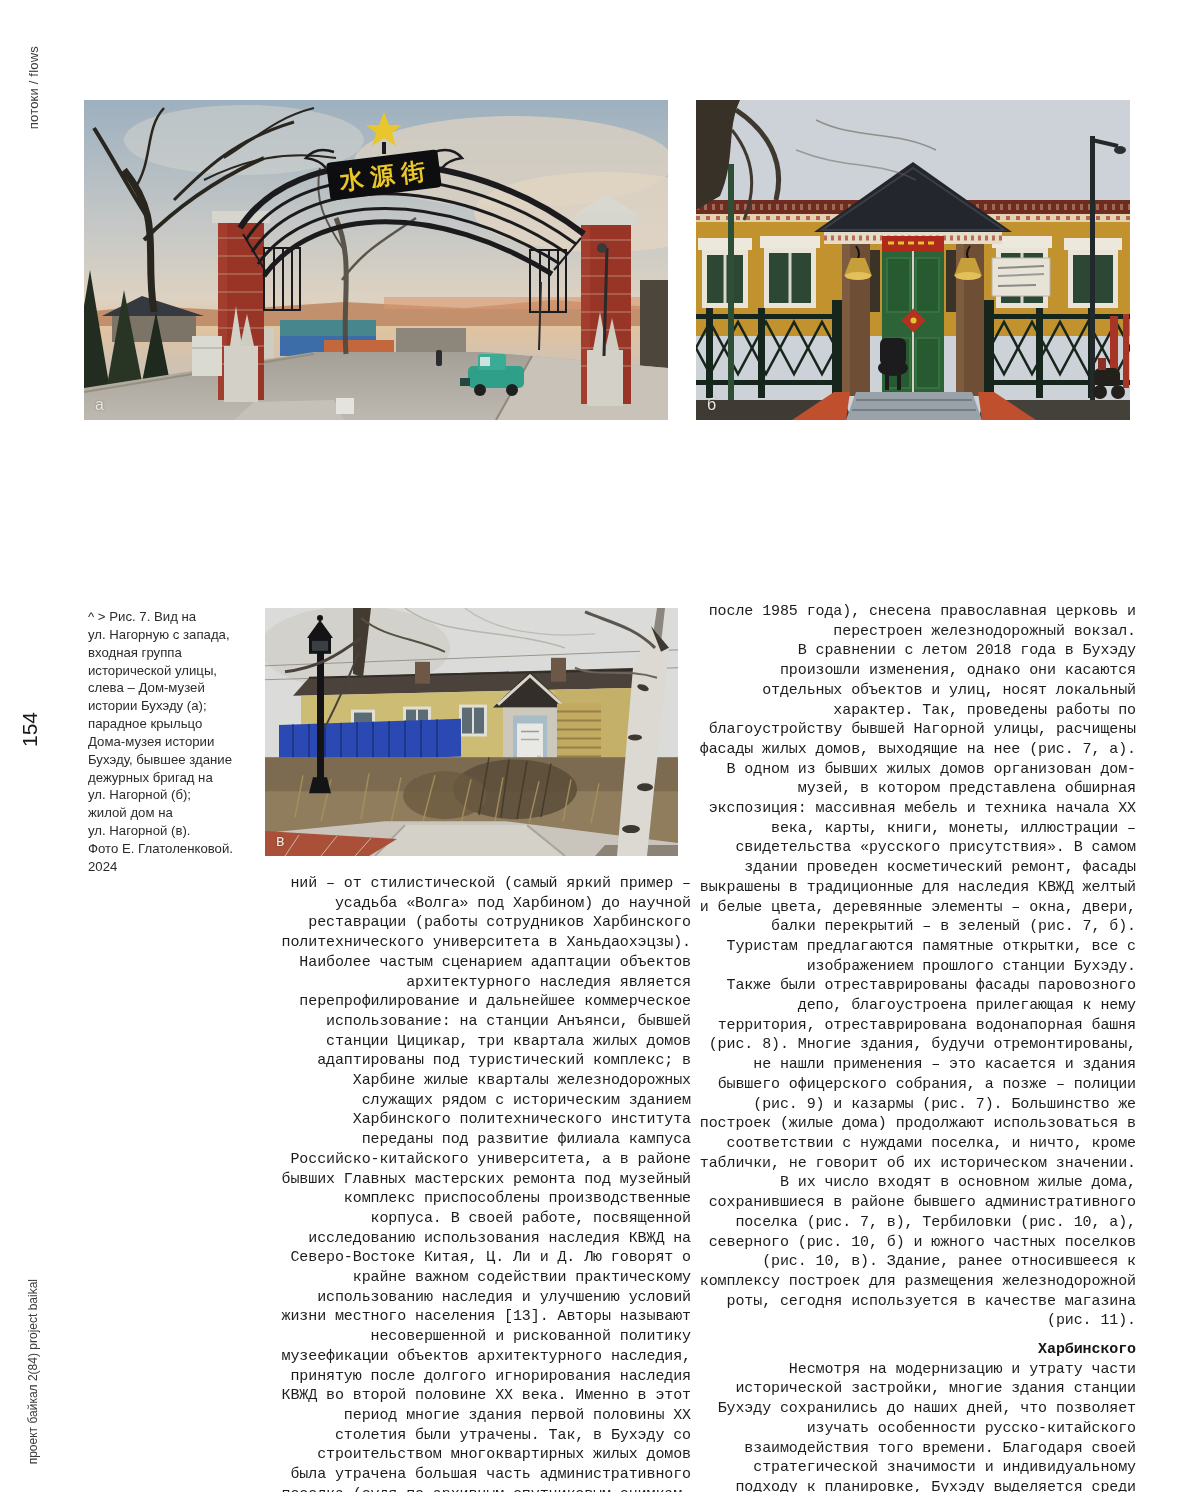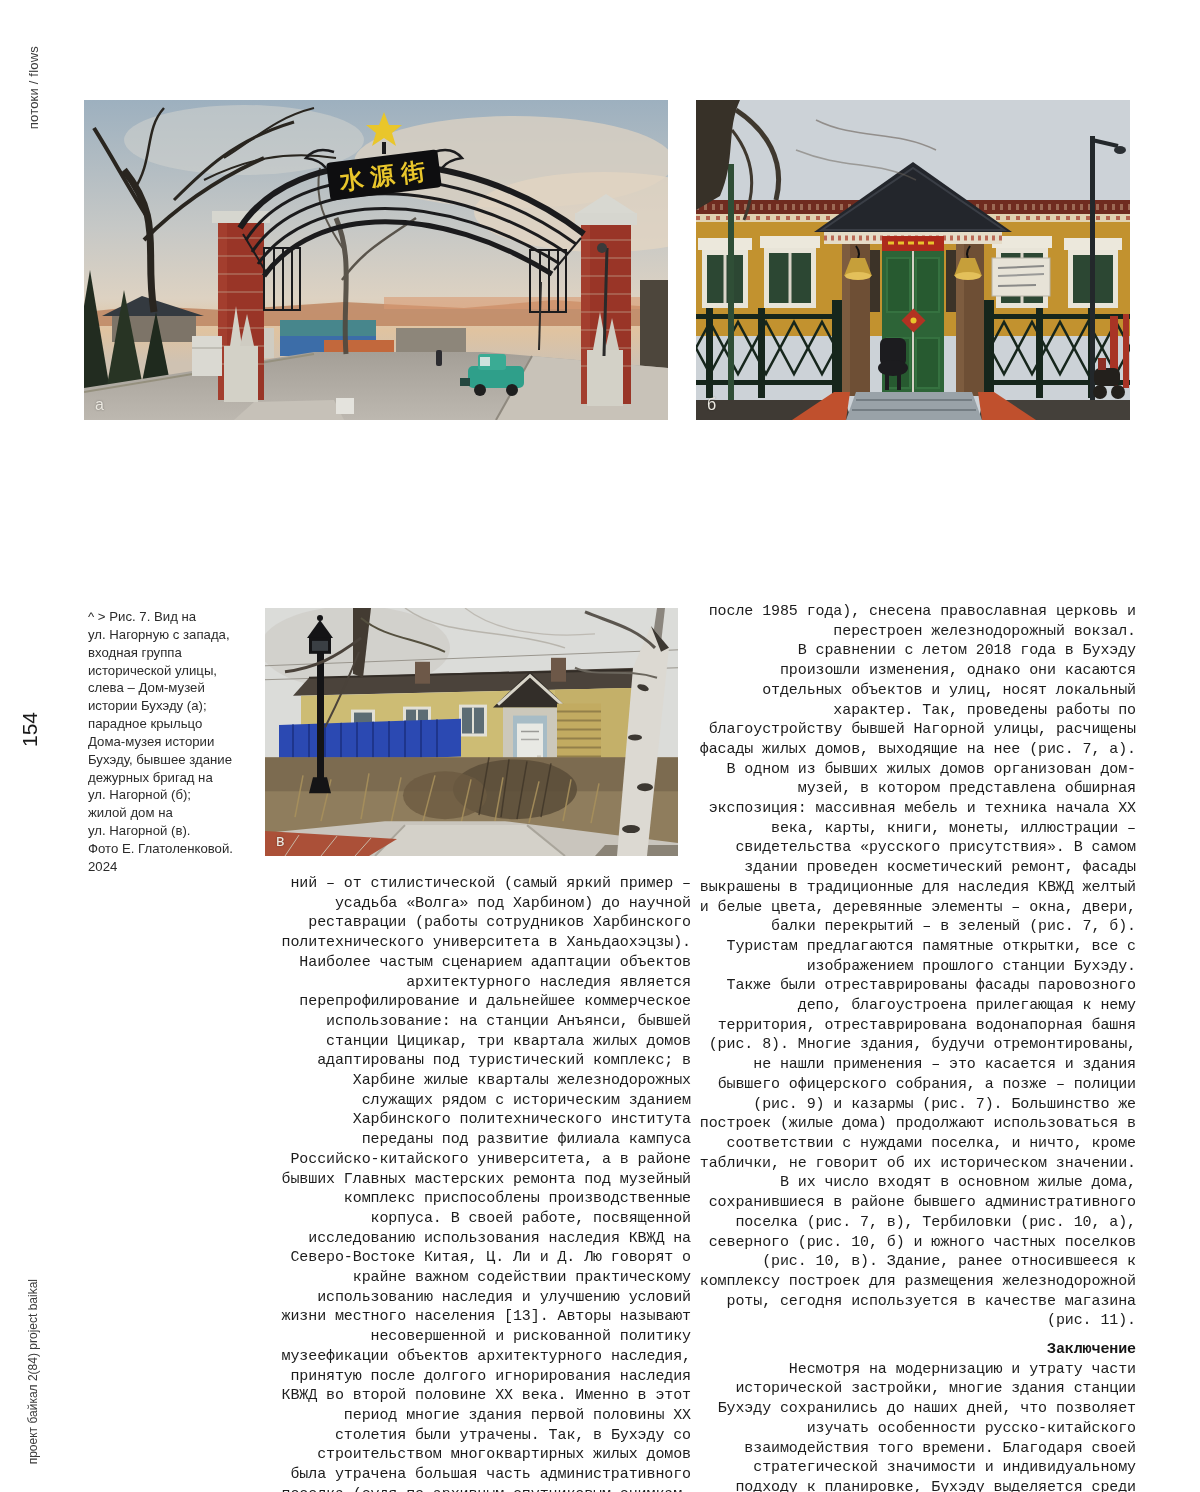--- a/index.html
+++ b/index.html
@@ -469,15 +469,15 @@
 </div>
 
 <div id="col-left" class="col">
   <p>ний – от стилистической (самый яркий пример – усадьба «Волга» под Харбином) до научной реставрации (работы сотрудников Харбинского политехнического университета в Ханьдаохэцзы). Наиболее частым сценарием адаптации объектов архитектурного наследия является перепрофилирование и дальнейшее коммерческое использование: на станции Анъянси, бывшей станции Цицикар, три квартала жилых домов адаптированы под туристический комплекс; в Харбине жилые кварталы железнодорожных служащих рядом с историческим зданием Харбинского политехнического института переданы под развитие филиала кампуса Российско-китайского университета, а в районе бывших Главных мастерских ремонта под музейный комплекс приспособлены производственные корпуса. В своей работе, посвященной исследованию использования наследия КВЖД на Северо-Востоке Китая, Ц. Ли и Д. Лю говорят о крайне важном содействии практическому использованию наследия и улучшению условий жизни местного населения [13]. Авторы называют несовершенной и рискованной политику музеефикации объектов архитектурного наследия, принятую после долгого игнорирования наследия КВЖД во второй половине XX века. Именно в этот период многие здания первой половины XX столетия были утрачены. Так, в Бухэду со строительством многоквартирных жилых домов была утрачена большая часть административного поселка (судя по архивным спутниковым снимкам, доступным в Google Earth, жилые дома были построены</p>
 </div>
 
 <div id="col-right" class="col">
   <p>после 1985 года), снесена православная церковь и перестроен железнодорожный вокзал.</p>
   <p class="indent">В сравнении с летом 2018 года в Бухэду произошли изменения, однако они касаются отдельных объектов и улиц, носят локальный характер. Так, проведены работы по благоустройству бывшей Нагорной улицы, расчищены фасады жилых домов, выходящие на нее (рис. 7, а). В одном из бывших жилых домов организован дом-музей, в котором представлена обширная экспозиция: массивная мебель и техника начала XX века, карты, книги, монеты, иллюстрации – свидетельства «русского присутствия». В самом здании проведен косметический ремонт, фасады выкрашены в традиционные для наследия КВЖД желтый и белые цвета, деревянные элементы – окна, двери, балки перекрытий – в зеленый (рис. 7, б). Туристам предлагаются памятные открытки, все с изображением прошлого станции Бухэду.</p>
   <p class="indent">Также были отреставрированы фасады паровозного депо, благоустроена прилегающая к нему территория, отреставрирована водонапорная башня (рис. 8). Многие здания, будучи отремонтированы, не нашли применения – это касается и здания бывшего офицерского собрания, а позже – полиции (рис. 9) и казармы (рис. 7). Большинство же построек (жилые дома) продолжают использоваться в соответствии с нуждами поселка, и ничто, кроме таблички, не говорит об их историческом значении. В их число входят в основном жилые дома, сохранившиеся в районе бывшего административного поселка (рис. 7, в), Тербиловки (рис. 10, а), северного (рис. 10, б) и южного частных поселков (рис. 10, в). Здание, ранее относившееся к комплексу построек для размещения железнодорожной роты, сегодня используется в качестве магазина (рис. 11).</p>
-  <h3>Заключение</h3>
+  <h3>Харбинского</h3>
   <p>Несмотря на модернизацию и утрату части исторической застройки, многие здания станции Бухэду сохранились до наших дней, что позволяет изучать особенности русско-китайского взаимодействия того времени. Благодаря своей стратегической значимости и индивидуальному подходу к планировке, Бухэду выделяется среди других станций КВЖД. Разнообразие функциональных зон, включая административный, военный и частные поселки,</p>
 </div>
 
 </body></html>

